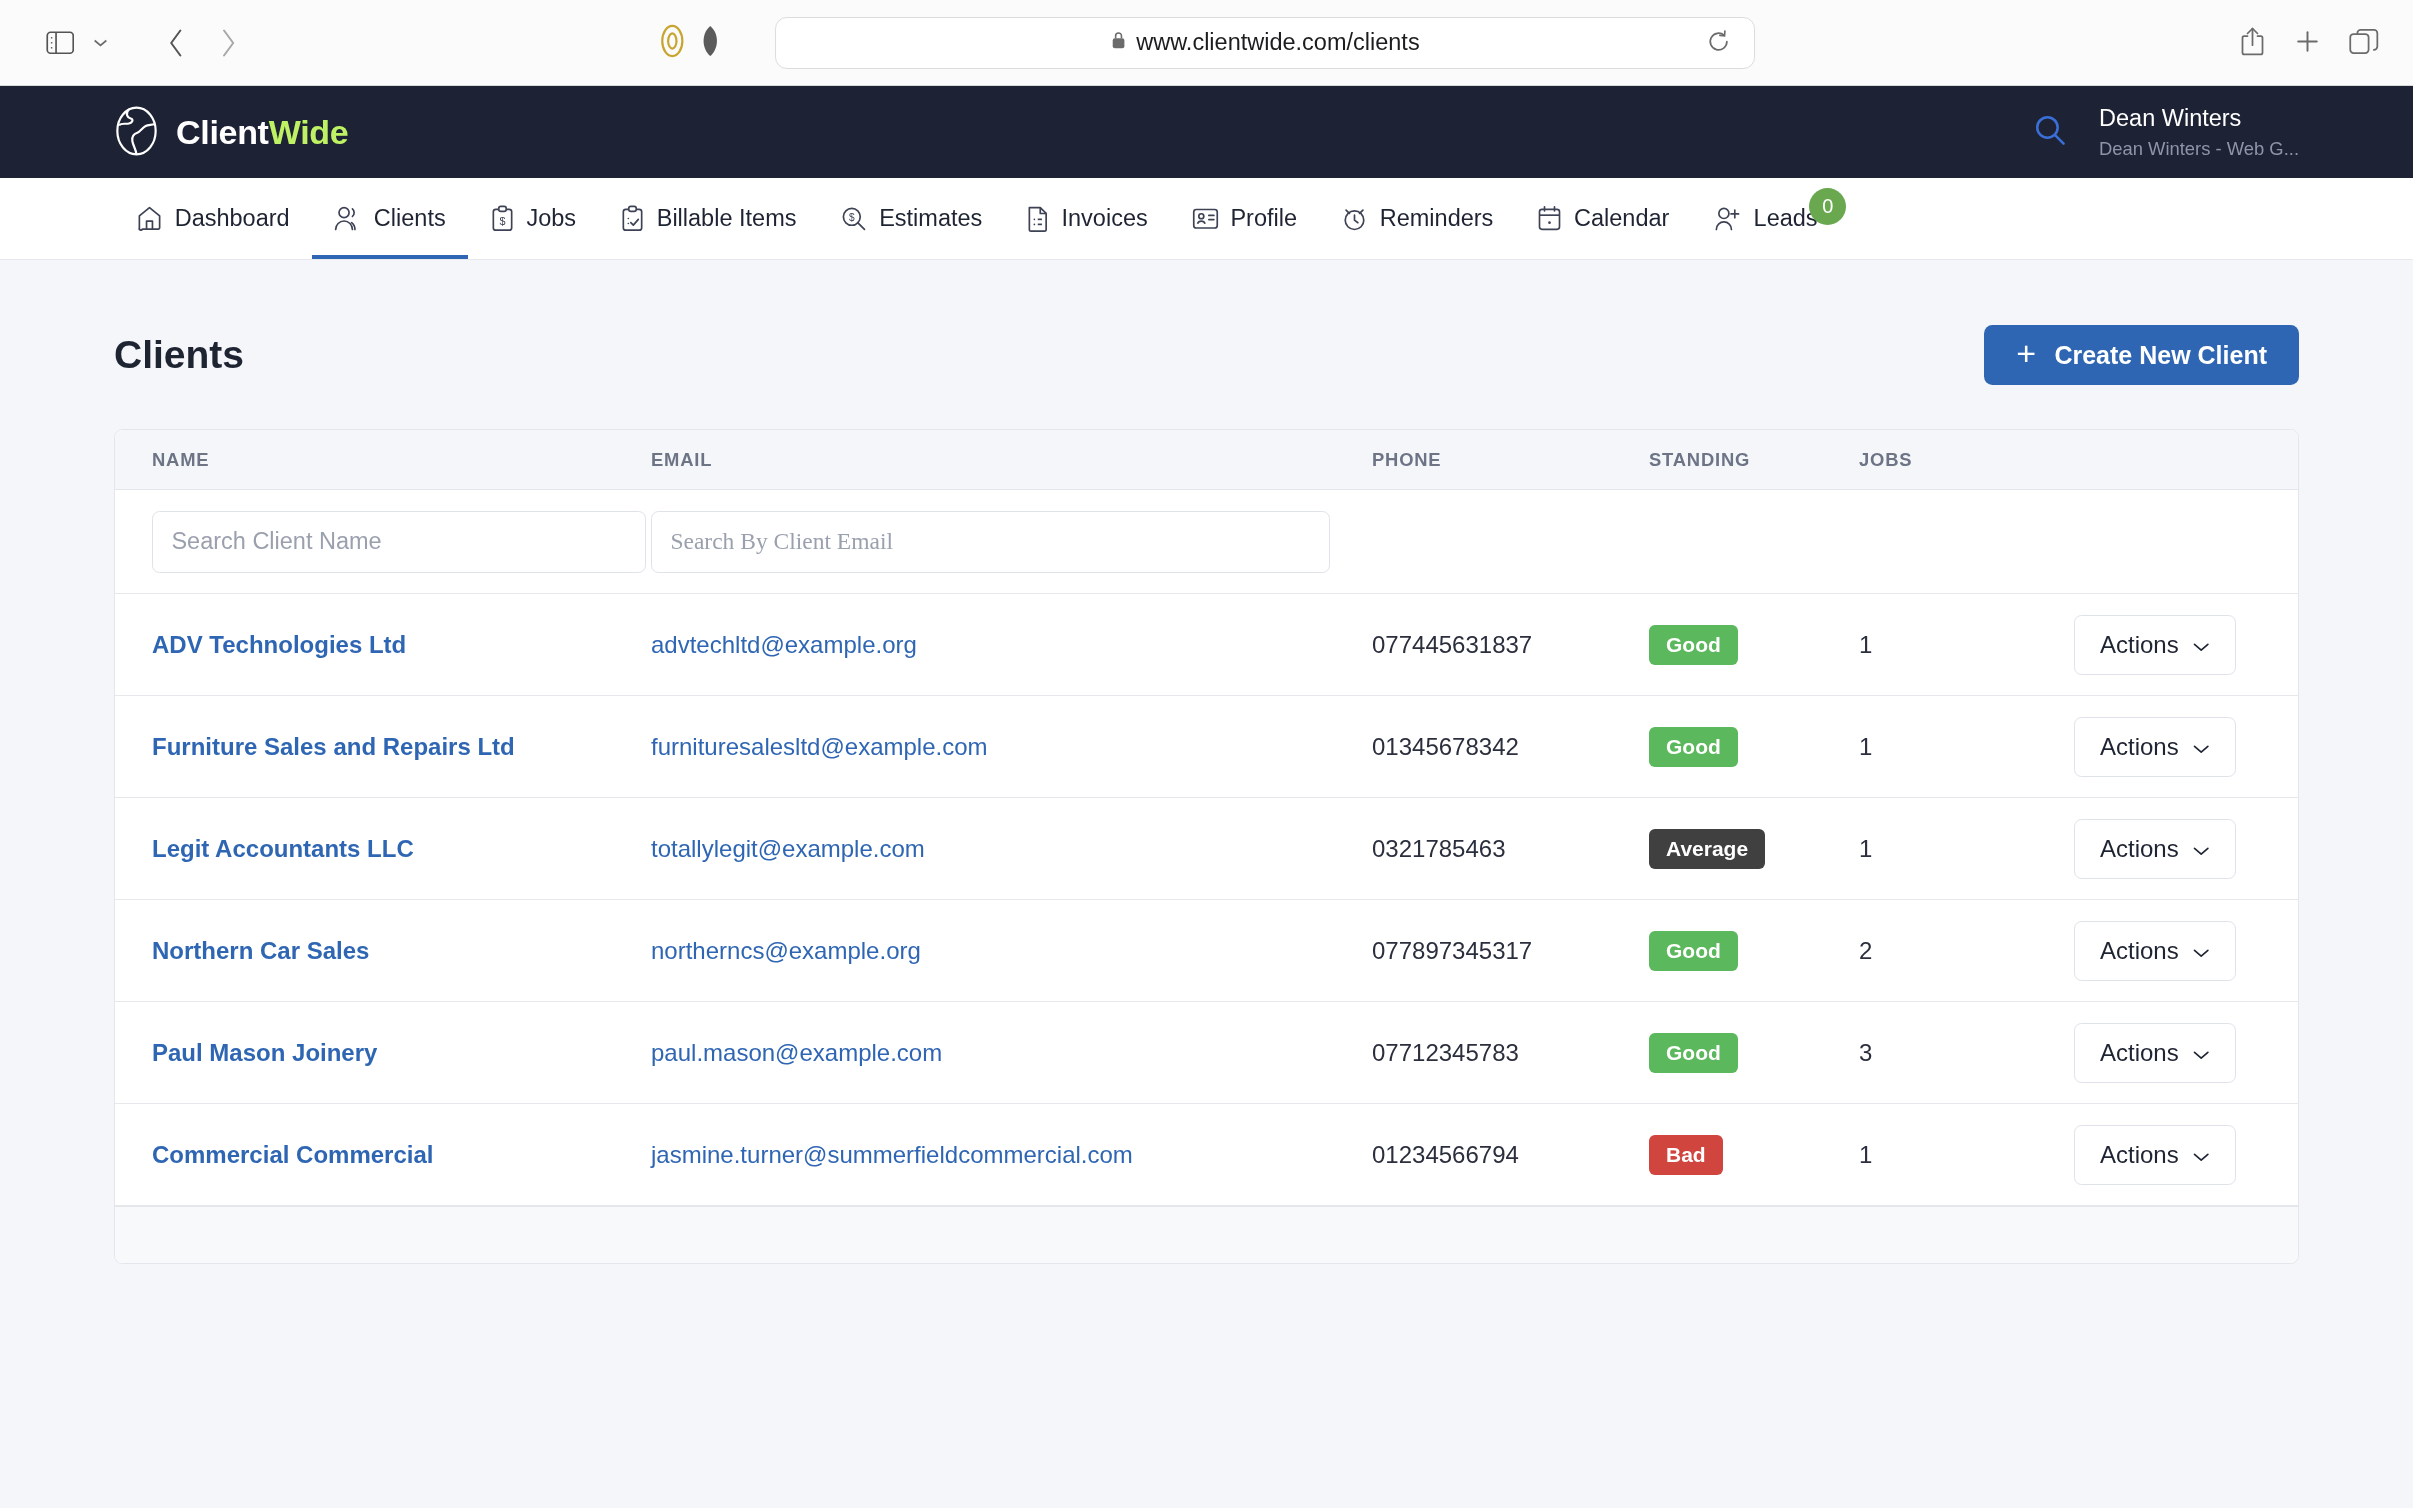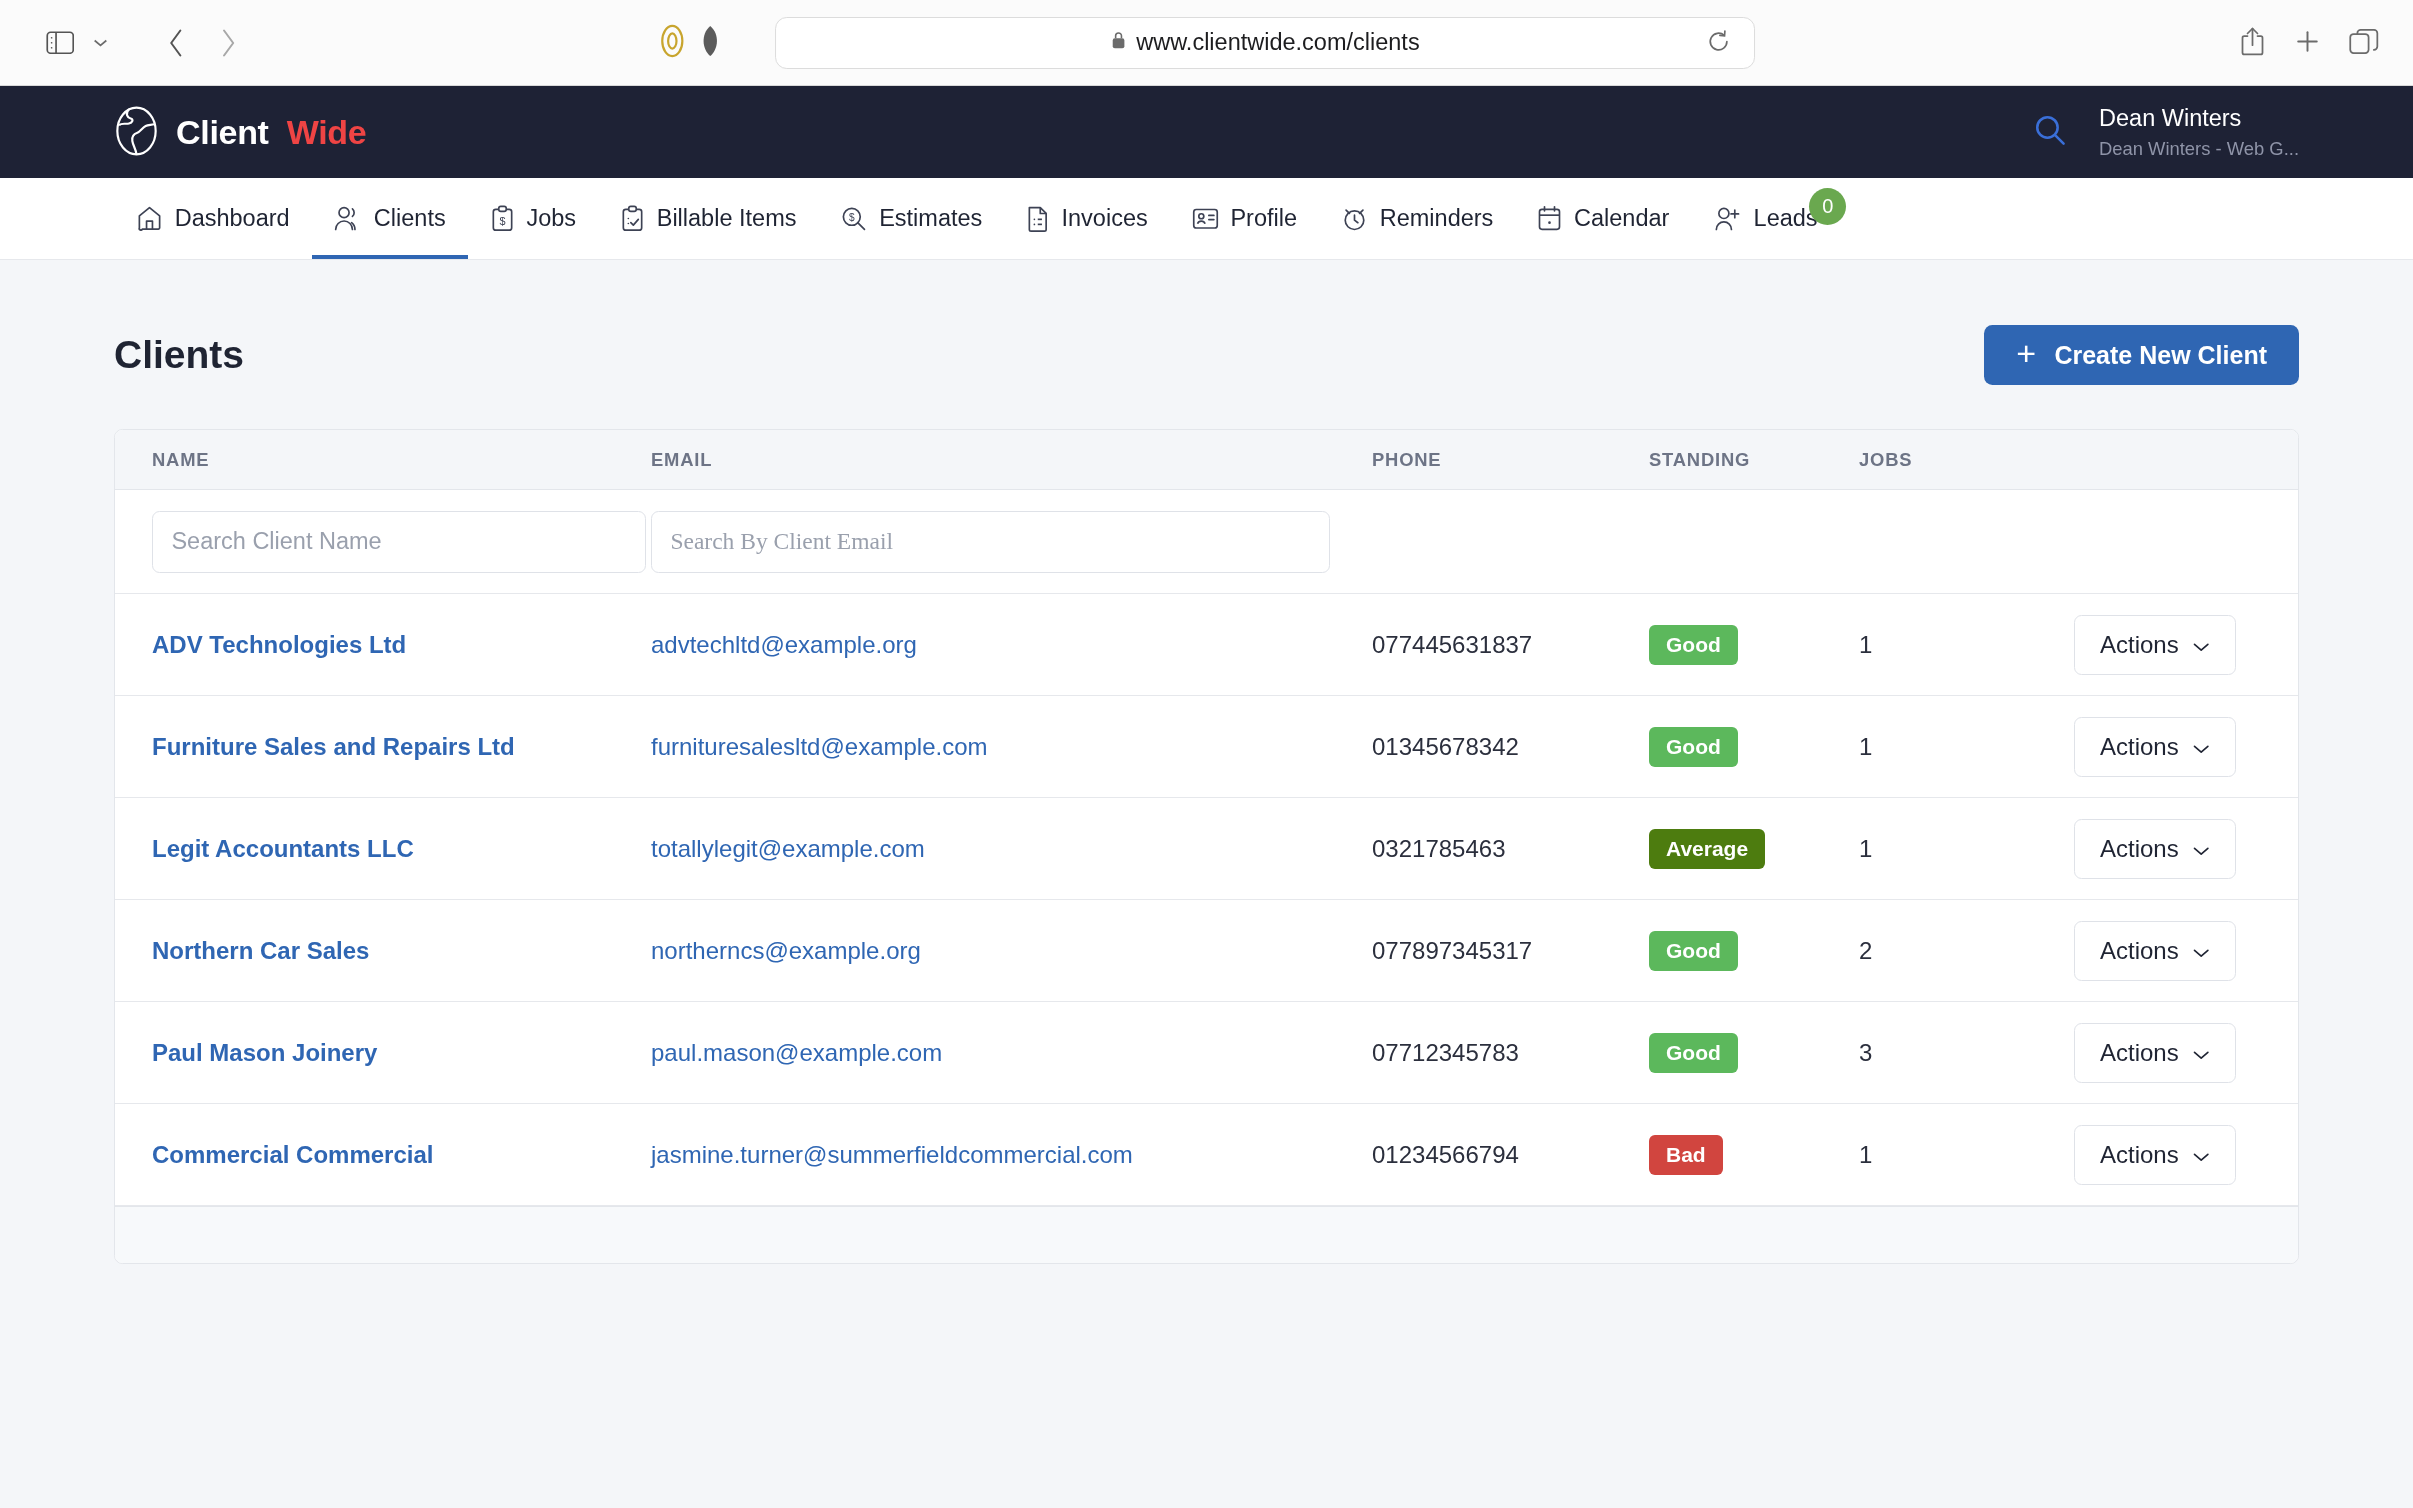--- a/index.html
+++ b/index.html
@@ -54,21 +54,21 @@
   
   .app-header {
     height: 92px; width: 100%;
     background: #1e2235;
     display: flex; align-items: center;
     padding: 0 114px;
   }
   .logo { display: flex; align-items: center; gap: 17px; }
   .logo-text { font-size: 34px; font-weight: 700; letter-spacing: -0.3px; }
   .logo-client { color: #ffffff; }
-  .logo-wide { color: #ef4444; margin-left: 18px; }
+  .logo-wide { color: #bef264; }
   .header-right {
     margin-left: auto; display: flex; align-items: center; gap: 32px;
   }
   .search-icon-wrap { cursor: pointer; }
   .user-block { line-height: 1.25; }
   .user-name { font-size: 23.5px; color: #ffffff; font-weight: 400; }
   .user-sub { font-size: 18.4px; color: #8f94a8; margin-top: 3.4px; }
 
   
   .nav-bar {
@@ -174,21 +174,21 @@
   .phone-text { font-size: 24px; color: #2b2f3d; }
   .jobs-text  { font-size: 24px; color: #2b2f3d; }
 
   .badge {
     display: inline-flex; align-items: center; justify-content: center;
     height: 40px; padding: 0 17px;
     border-radius: 5.9px;
     color: #ffffff; font-size: 21px; font-weight: 700;
   }
   .badge-good    { background: #5cb85c; }
-  .badge-average { background: #4d7c0f; }
+  .badge-average { background: #404040; }
   .badge-bad     { background: #d1453f; }
 
   .input-search {
     height: 62px;
     border: 0.8px solid #dfe2e8;
     border-radius: 7.5px;
     background: #ffffff;
     font-size: 23.5px;
     color: #2b2f3d;
     padding: 0 18.4px;

